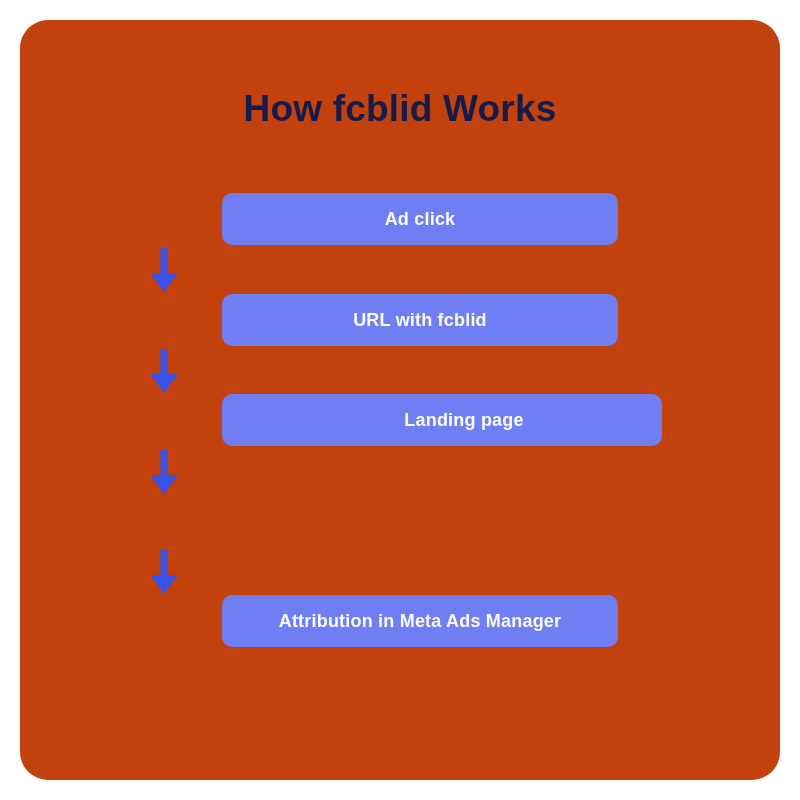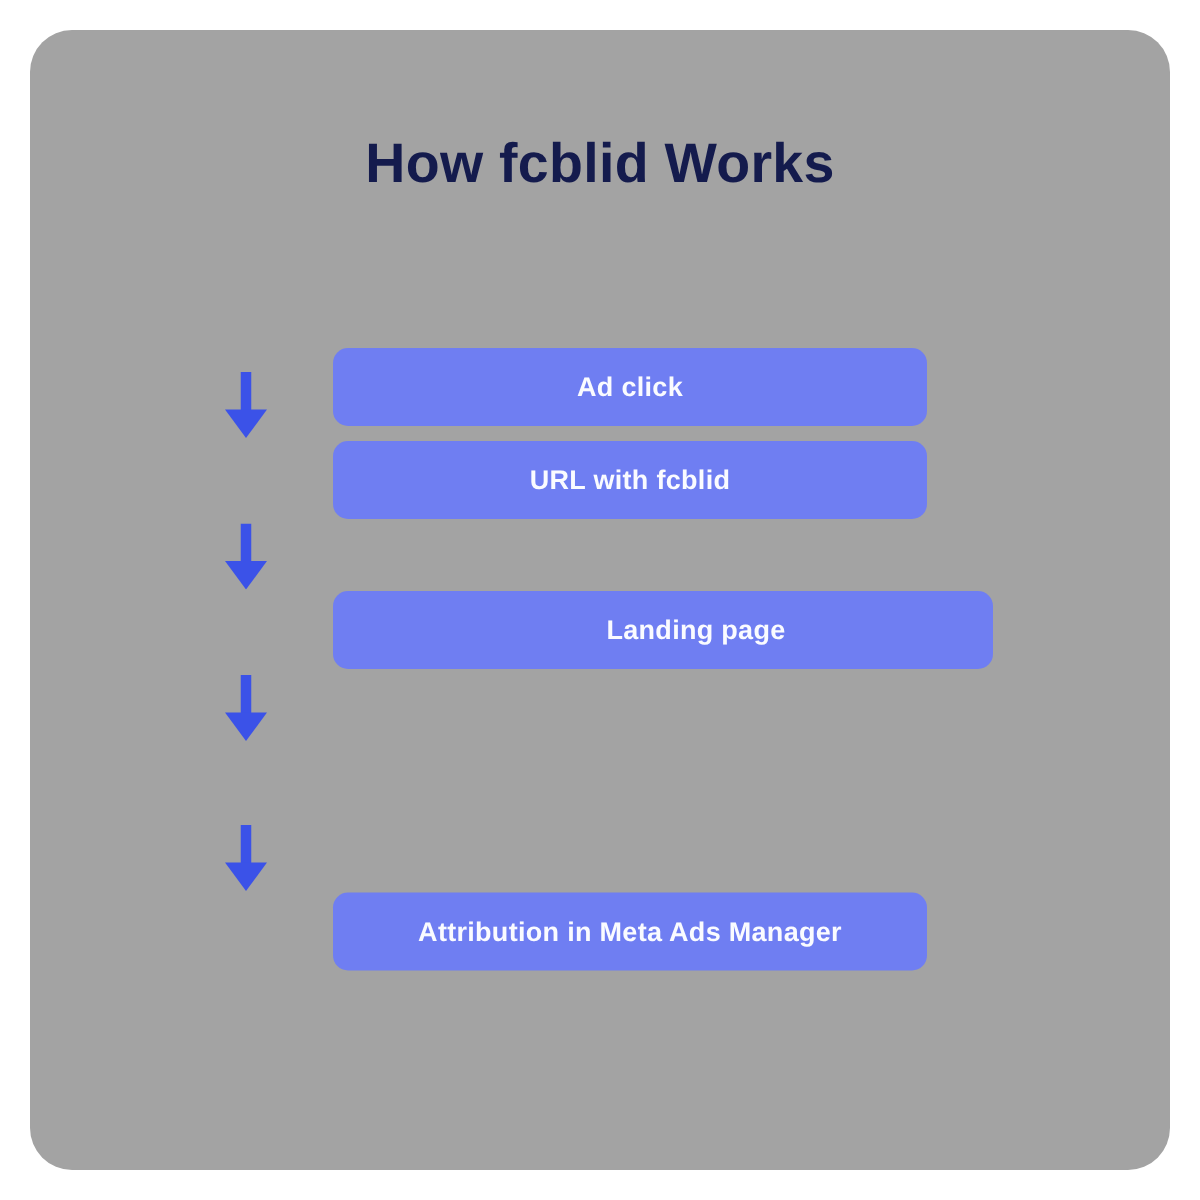--- a/index.html
+++ b/index.html
@@ -14,21 +14,21 @@
     height: 800px;
     background: #ffffff;
     overflow: hidden;
   }
   .card {
     position: absolute;
     left: 20px;
     top: 20px;
     width: 760px;
     height: 760px;
-    background: #a3a3a3;
+    background: #c2410c;
     border-radius: 28px;
   }
   .title {
     position: absolute;
     left: 0;
     top: 68px;
     width: 100%;
     text-align: center;
     font-size: 37px;
     font-weight: 800;
@@ -43,21 +43,21 @@
     background: #6f7ef2;
     border-radius: 10px;
     display: flex;
     align-items: center;
     justify-content: center;
     color: #fafbff;
     font-size: 18px;
     font-weight: 700;
     letter-spacing: 0.2px;
   }
-  .step-1 { top: 173px; margin-top: 39px; }
+  .step-1 { top: 173px; }
   .step-2 { top: 274px; align-items: center; }
   .step-3 { top: 374px; padding-left: 44px; }
   .step-4 { top: 474px; }
   .step-5 { top: 575px; }
   .arrow {
     position: absolute;
     left: 129px;
     width: 30px;
     height: 44px;
   }

